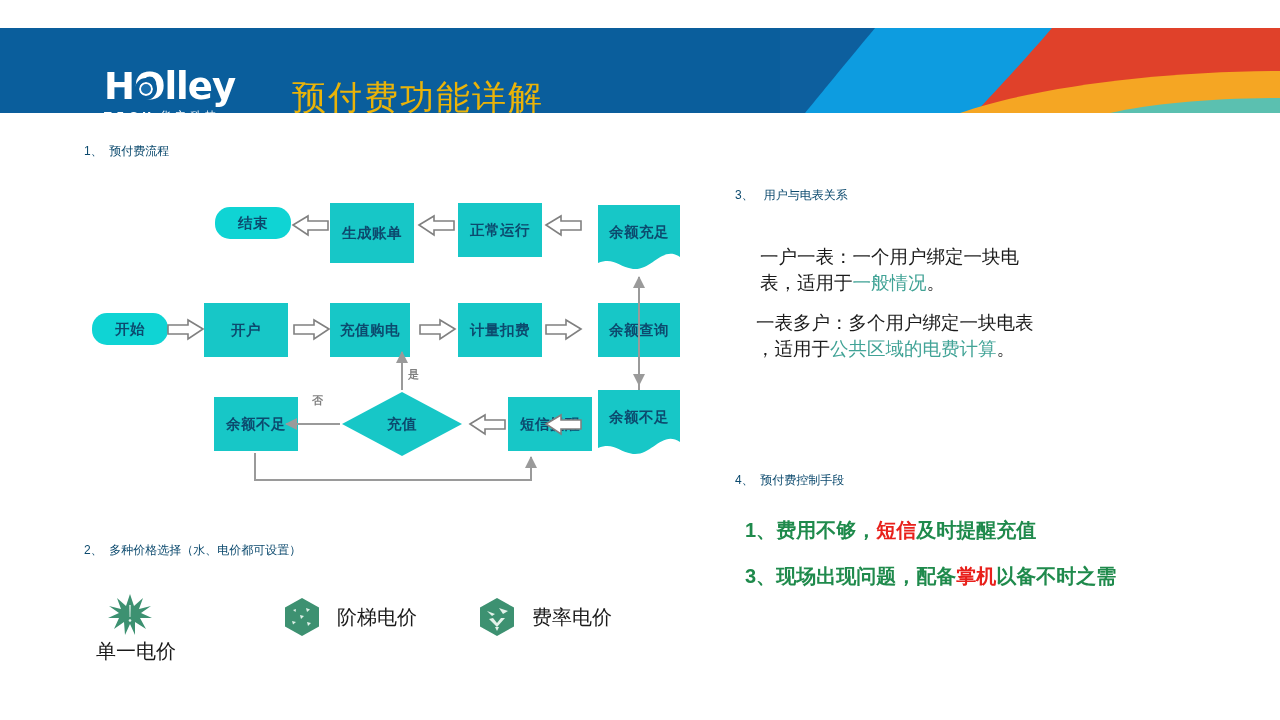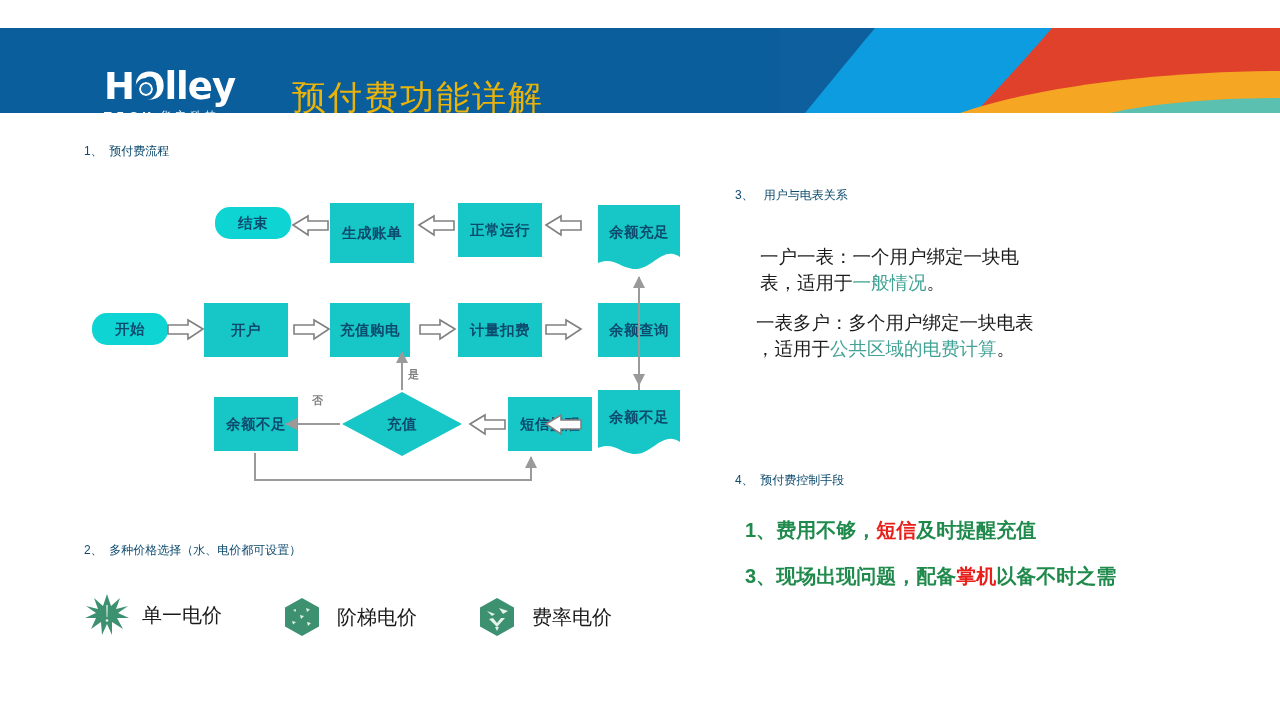--- a/index.html
+++ b/index.html
@@ -315,21 +315,21 @@
   <div class="fc-branch-label" style="left:232px; top:208px;">否</div>
 </div>
 
 <div class="section-heading" id="sec2-heading">
   <span>2、</span>&nbsp;
   <span>多种价格选择（水、电价都可设置）</span>
 </div>
 
 <div id="price-row">
 
-  <div class="price-item" style="left:0px; top:0px;">
+  <div class="price-item" style="left:0px; top:0px;flex-direction:column;">
     <svg class="price-icon" viewBox="0 0 46 46">
       <path d="M23,2 L27,14 L36,6 L32,17 L44,14 L34,21 L45,26 L33,26 L39,37 L28,30 L28,43 L23,32 L18,43 L17,30 L7,37 L12,26 L1,26 L12,21 L2,14 L14,17 L10,6 L19,14 Z" fill="#3d9171"></path>
       <path d="M22.3,13 L23.7,13 L23.4,25 L22.6,25 Z" fill="#eaf5ef"></path>
       <circle cx="23" cy="28.5" r="1.3" fill="#eaf5ef"></circle>
     </svg>
     <span class="price-label">单一电价</span>
   </div>
 
   <div class="price-item" style="left:195px; top:2px;">
     <svg class="price-icon" viewBox="0 0 46 46">

